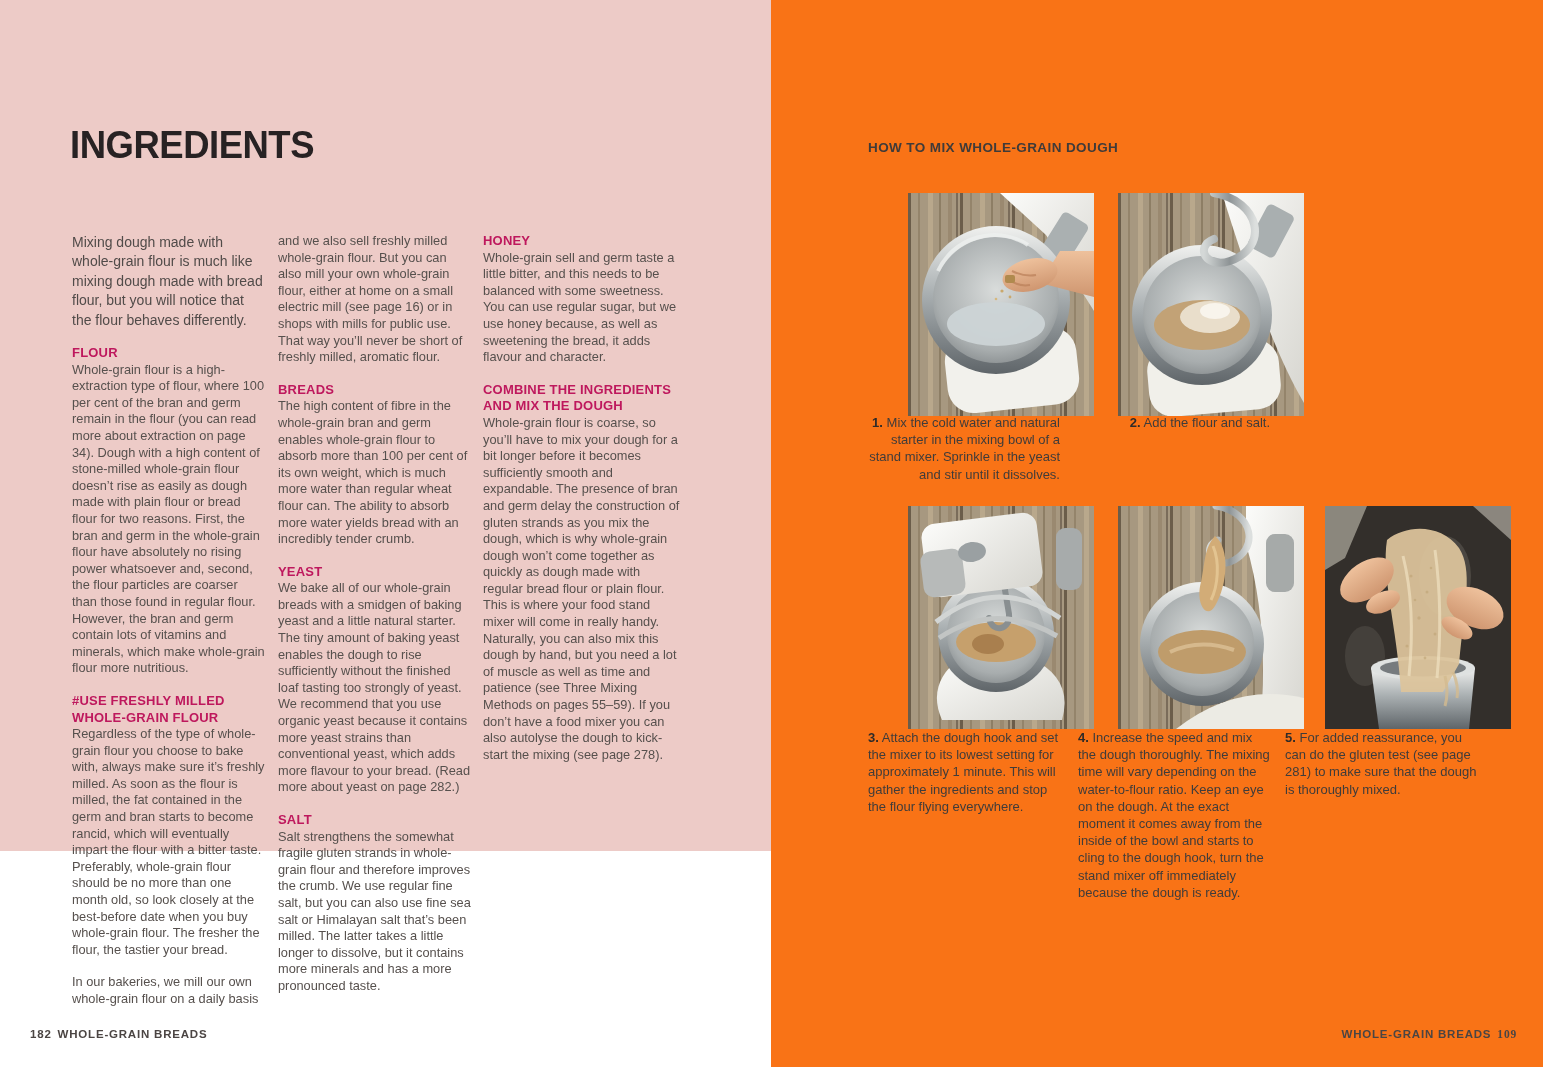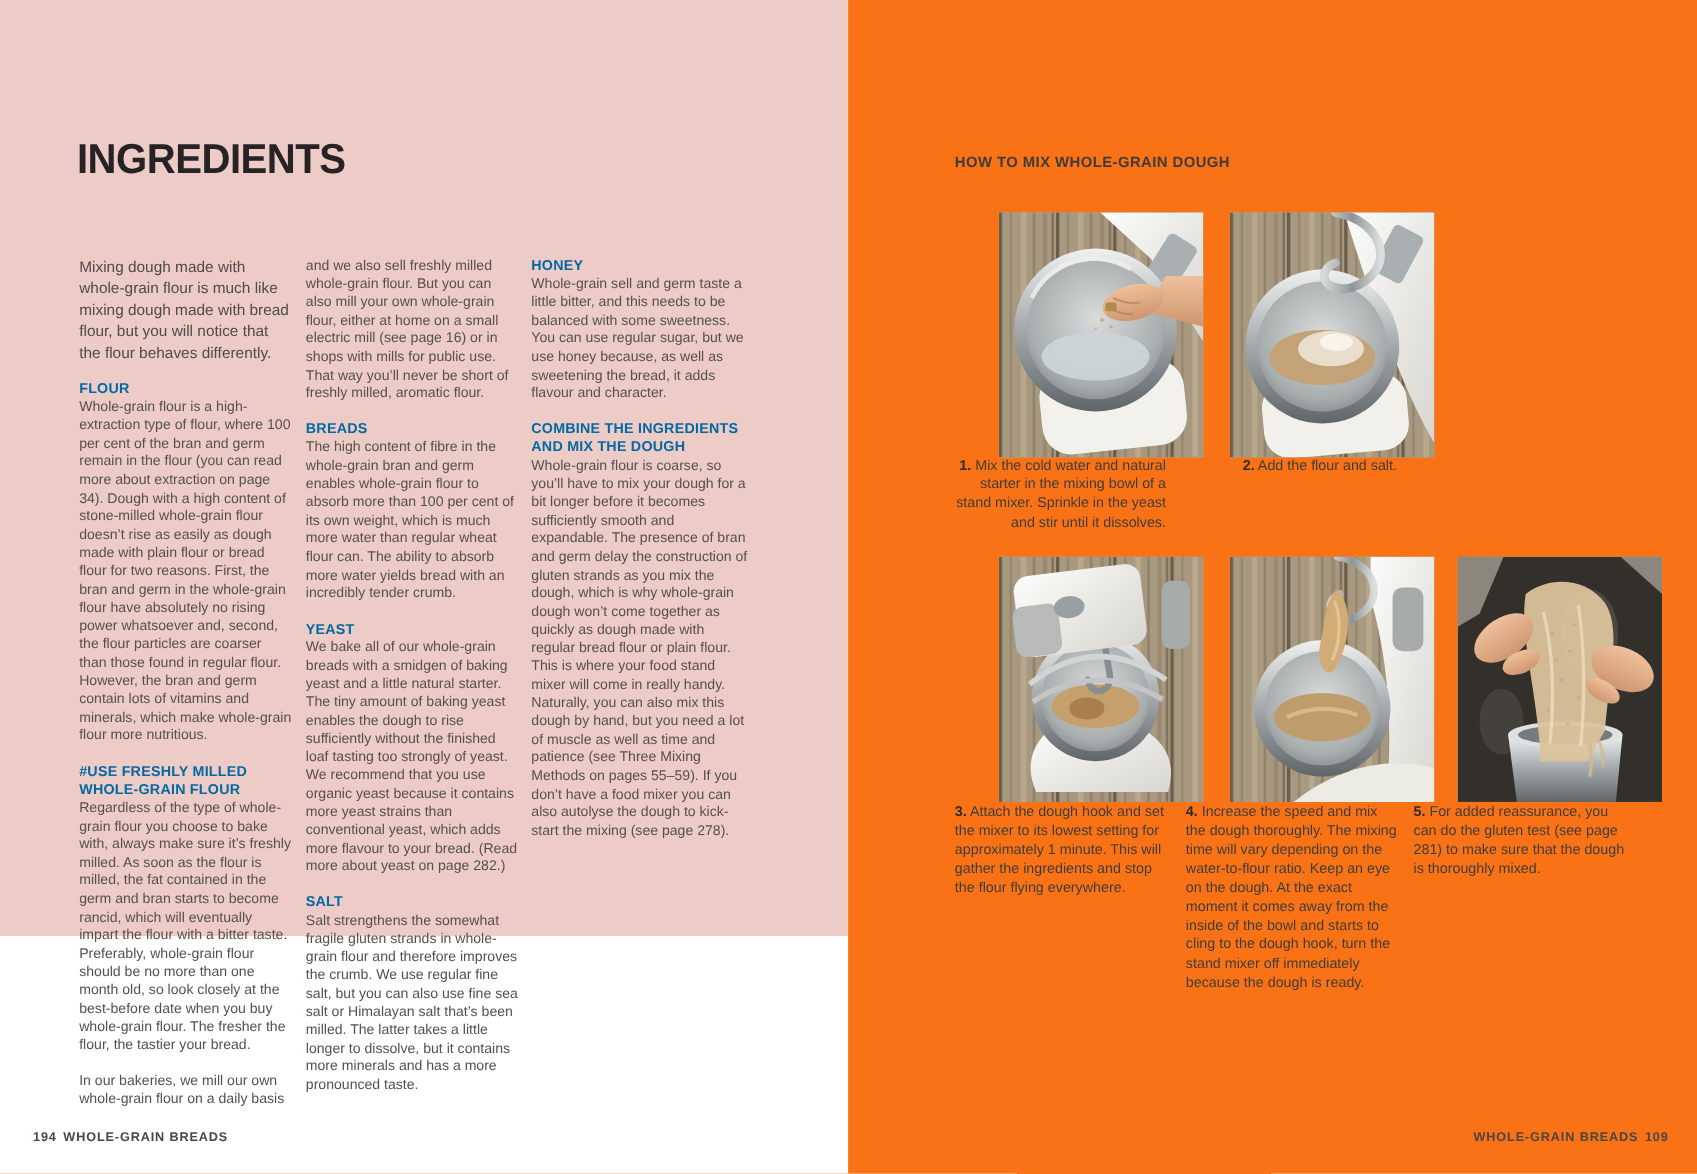--- a/index.html
+++ b/index.html
@@ -12,41 +12,41 @@
   .big-title{
     position:absolute;left:70px;top:124px;margin:0;
     font-size:38px;font-weight:bold;color:#272223;letter-spacing:-0.5px;
     transform:scaleX(0.96);transform-origin:left center;white-space:nowrap;
   }
   .col{position:absolute;top:211px;width:194px;color:#56504d;font-size:12.8px;line-height:16.6px;margin-top:22px;}
   .col1{left:72px;}
   .col2{left:278px;}
   .col3{left:483px;width:198px;}
   .intro{margin:0 0 15px 0;font-size:14px;line-height:19.4px;color:#514b49;}
-  .sec-h{margin:16px 0 0 0;font-size:13px;line-height:16.6px;font-weight:bold;color:#0369a1;letter-spacing:0.2px;}
+  .sec-h{margin:16px 0 0 0;font-size:13px;line-height:16.6px;font-weight:bold;color:#be185d;letter-spacing:0.2px;}
   .sec-h.first{margin-top:0;}
   .col p.body{margin:0;}
   .col p.body + p.body{margin-top:16px;}
   .footer{position:absolute;top:1028px;font-size:11.5px;font-weight:bold;letter-spacing:0.8px;color:#4b4543;white-space:nowrap;}
   .footer-left{left:30px;}
   .footer .num{margin-right:6px;}
   
   .page-right{position:absolute;left:771px;top:0;width:772px;height:1067px;background:#f97316;}
   .how-header{position:absolute;left:97px;top:140px;margin:0;font-size:13.5px;font-weight:bold;color:#403b39;letter-spacing:0.4px;white-space:nowrap;}
   .photo{position:absolute;width:186px;height:223px;overflow:hidden;background:#b0a188;}
   .photo svg{display:block;width:100%;height:100%;}
   .ph-r1{top:177px;}
   .ph-r2{top:490px;}
   .pc1{left:97px;} .pc2{left:307px;} .pc3{left:514px;}
   .caption{position:absolute;width:192px;margin:0;font-size:13px;line-height:17.2px;color:#403c3a;}
   .cap-r1{top:414px;text-align:right;}
   .cap-r2{top:729px;}
   .caption b{font-weight:bold;color:#2f2b29;}
   .footer-right{right:26px;}
-  .footer .num-r{margin-left:6px;}
+  .footer .num-r{margin-left:6px;font-family:Liberation Serif, serif;}
 </style>
 </head>
 <body>
 
 <svg width="0" height="0" style="position:absolute" aria-hidden="true">
   <defs>
     <linearGradient id="steel" x1="0" y1="0" x2="0" y2="1">
       <stop offset="0" stop-color="#f0f1ef"></stop>
         <stop offset="0.45" stop-color="#aab0b2"></stop>
         <stop offset="1" stop-color="#5f6569"></stop>
@@ -104,21 +104,21 @@
   </div>
 
   <div class="col col3">
     <h3 class="sec-h first">HONEY</h3>
     <p class="body">Whole-grain sell and germ taste a little bitter, and this needs to be balanced with some sweetness. You can use regular sugar, but we use honey because, as well as sweetening the bread, it adds flavour and character.</p>
     <h3 class="sec-h">COMBINE THE INGREDIENTS AND MIX THE DOUGH</h3>
     <p class="body">Whole-grain flour is coarse, so you’ll have to mix your dough for a bit longer before it becomes sufficiently smooth and expandable. The presence of bran and germ delay the construction of gluten strands as you mix the dough, which is why whole-grain dough won’t come together as quickly as dough made with regular bread flour or plain flour. This is where your food stand mixer will come in really handy. Naturally, you can also mix this dough by hand, but you need a lot of muscle as well as time and patience (see Three Mixing Methods on pages 55–59). If you don’t have a food mixer you can also autolyse the dough to kick-start the mixing (see page 278).</p>
   </div>
 
   <div class="footer footer-left">
-    <span class="num">194</span><span>WHOLE-GRAIN BREADS</span>
+    <span class="num">182</span><span>WHOLE-GRAIN BREADS</span>
   </div>
 </section>
 
 <section class="page-right">
   <h2 class="how-header">HOW TO MIX WHOLE-GRAIN DOUGH</h2>
 
   <figure class="photo ph-r1 pc1">
     <svg viewBox="0 0 186 223">
       <rect width="186" height="223" fill="url(#wood)"></rect>
       <polygon points="92,0 186,0 186,118 138,42" fill="url(#whiteBody)"></polygon>

